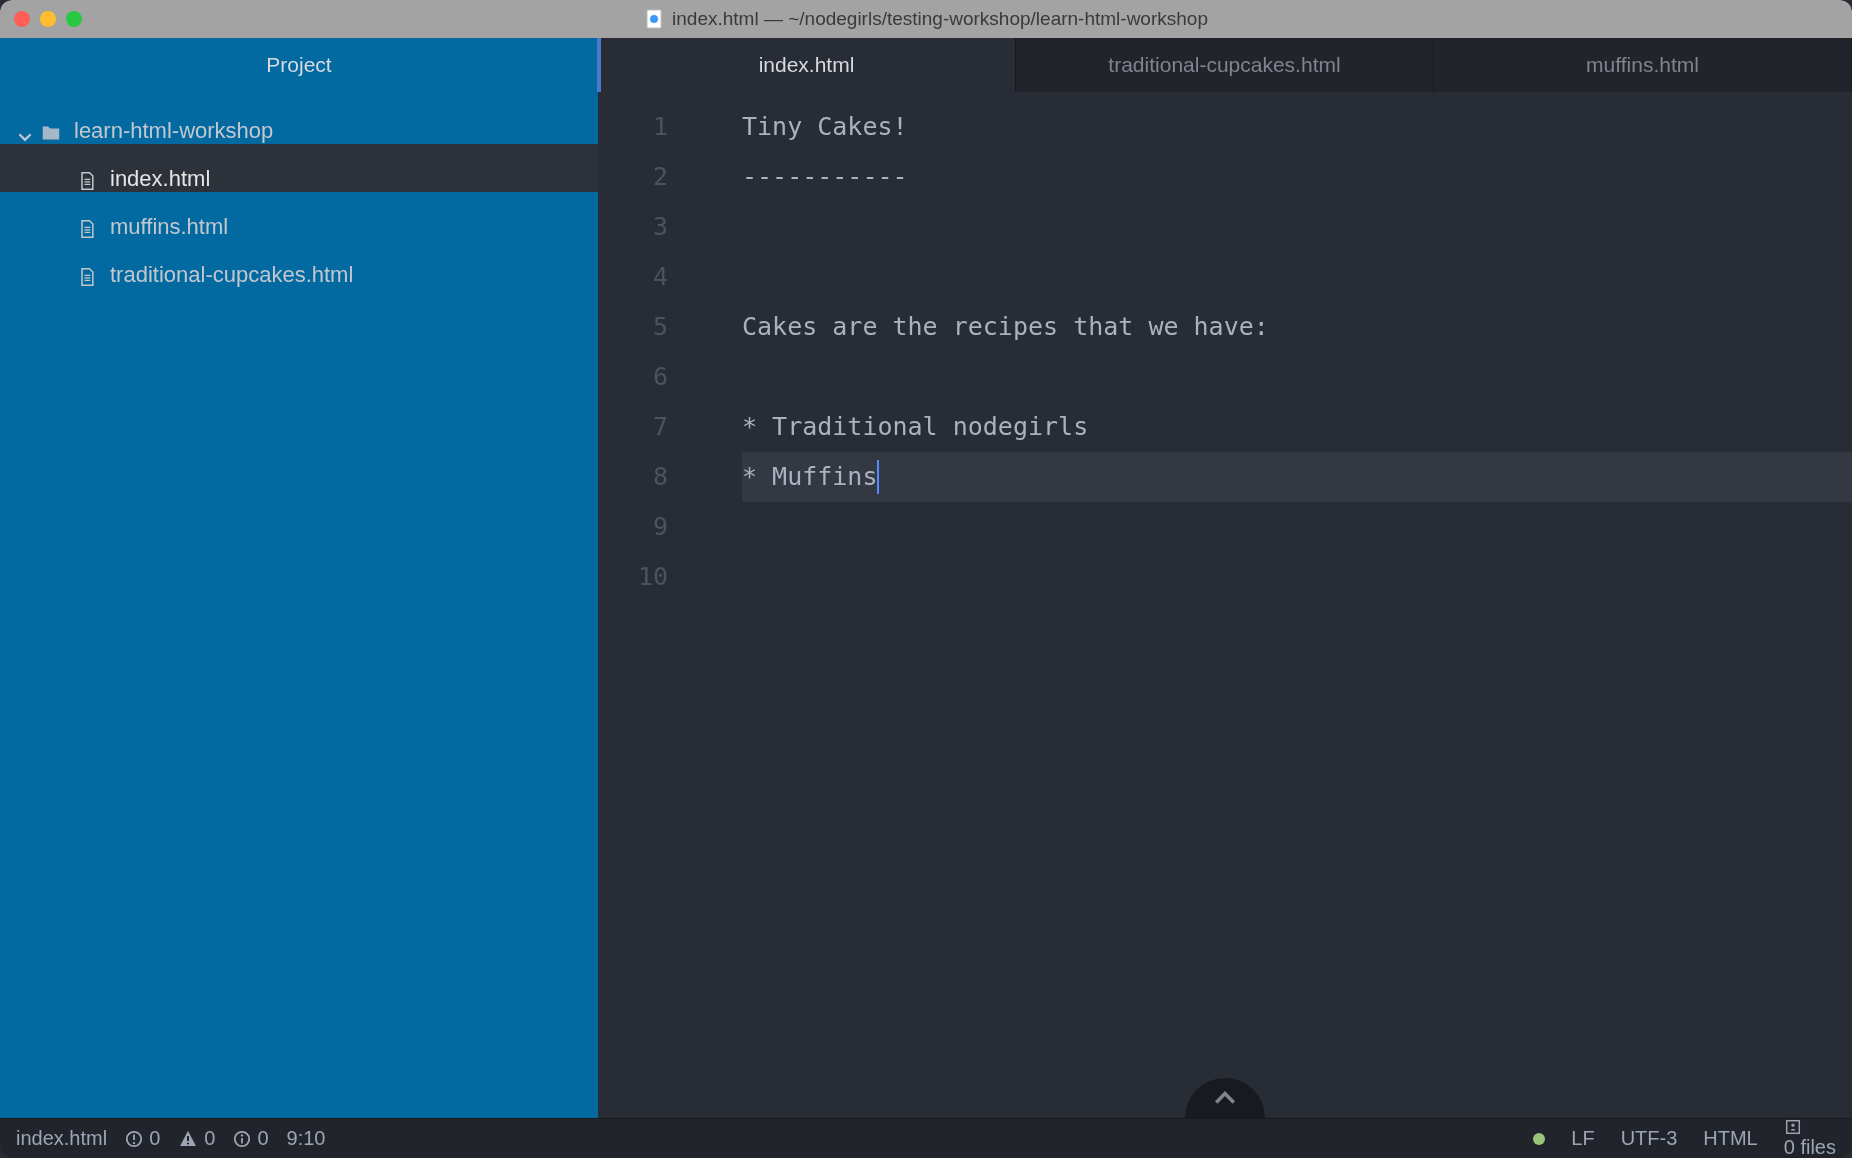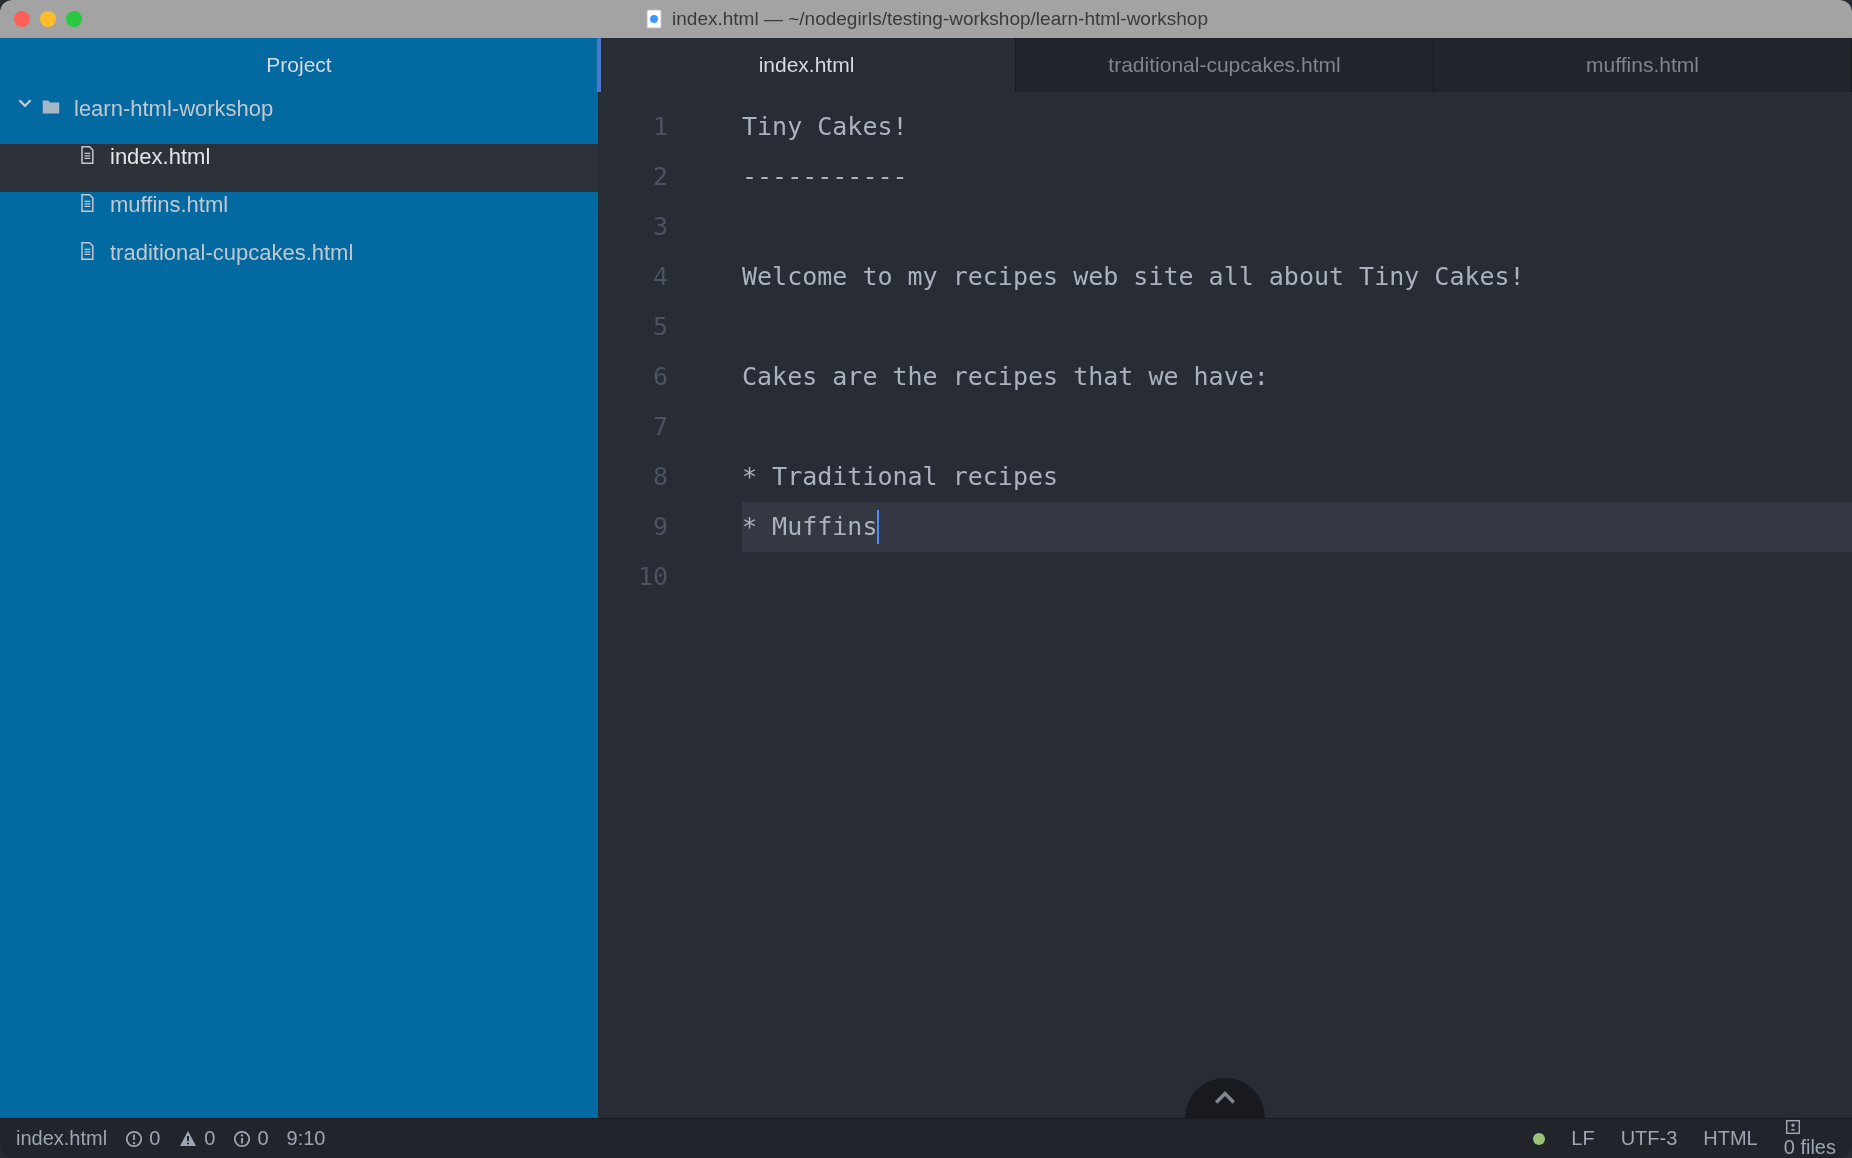--- a/index.html
+++ b/index.html
@@ -74,21 +74,21 @@
     color: #d7dae0;
     font-size: 21px;
     font-weight: 500;
   }
   .tree {
     flex: 1;
     padding-top: 4px;
   }
   .tree-row {
     display: flex;
-    align-items: flex-start;
+    align-items: flex-end;
     height: 48px;
     font-size: 22px;
     color: #c3c7ce;
     cursor: default;
   }
   .tree-row.selected {
     background: #2c313a;
     color: #e6e6e6;
   }
   .tree-icon {
@@ -304,25 +304,24 @@
         <div>6</div>
         <div>7</div>
         <div>8</div>
         <div>9</div>
         <div>10</div>
       </div>
       <div class="code-lines">
         <div class="line">Tiny Cakes!</div>
         <div class="line">-----------</div>
         <div class="line"></div>
-        <div class="line">Welcome to my recipes web site all about Tiny Cakes!</div>
         <div class="line"></div>
         <div class="line">Cakes are the recipes that we have:</div>
         <div class="line"></div>
-        <div class="line">* Traditional recipes</div>
+        <div class="line">* Traditional nodegirls</div>
         <div class="line current">* Muffins<span class="cursor" style="left: 135px;"></span></div>
         <div class="line"></div>
       </div>
     </div>
 
     <div class="reveal-bubble">
       <span>
         <svg width="22" height="22" viewBox="0 0 10 10">
             <path d="M1 7 L5 3 L9 7" fill="none" stroke="currentColor" stroke-width="1.6"></path>
           </svg>

